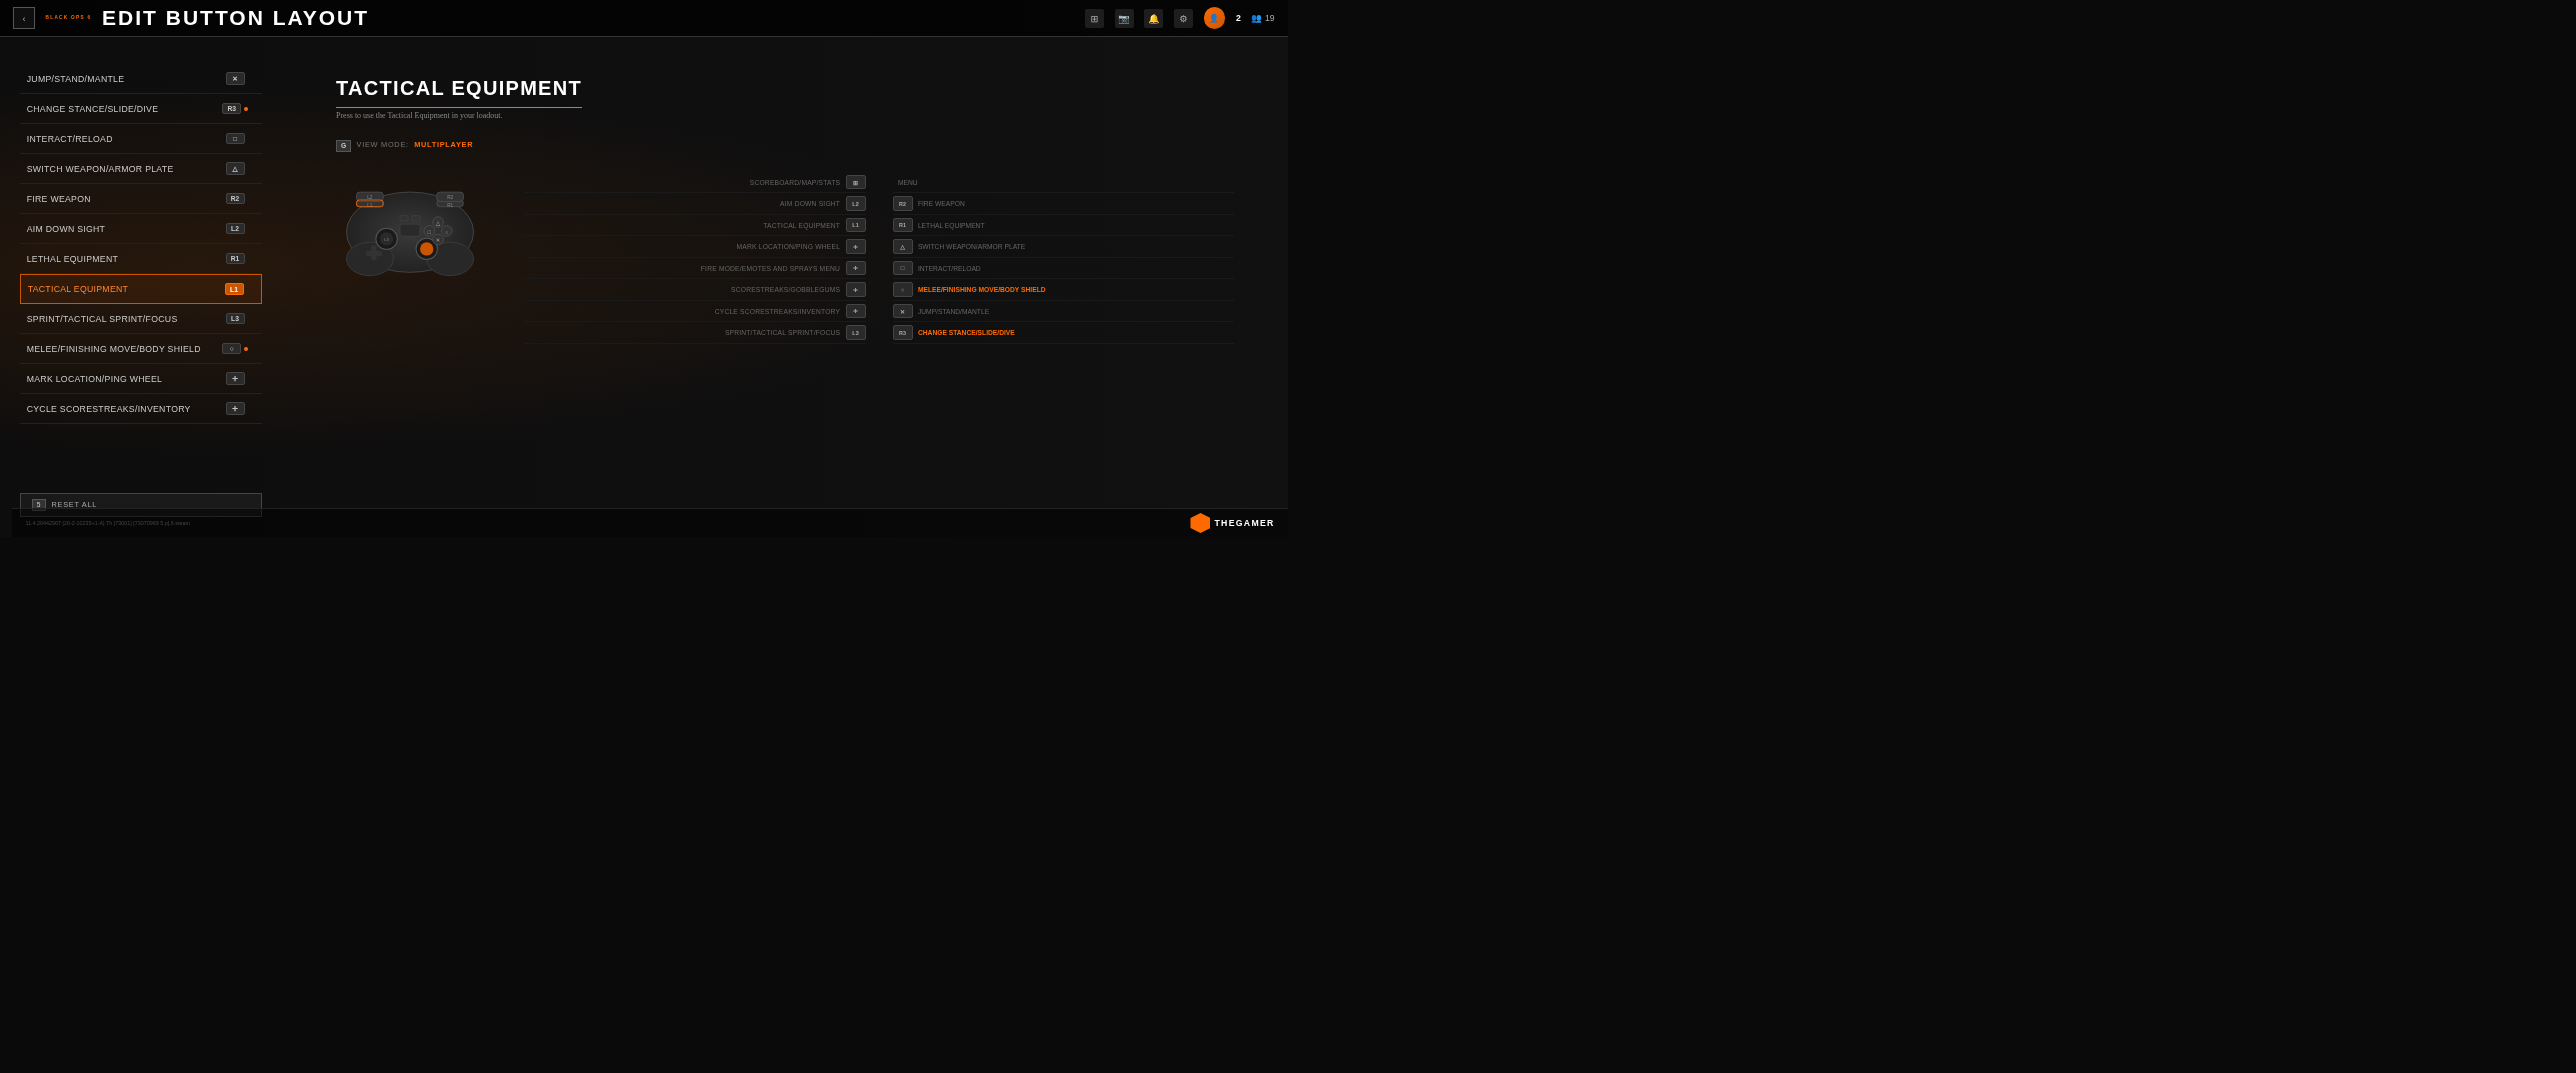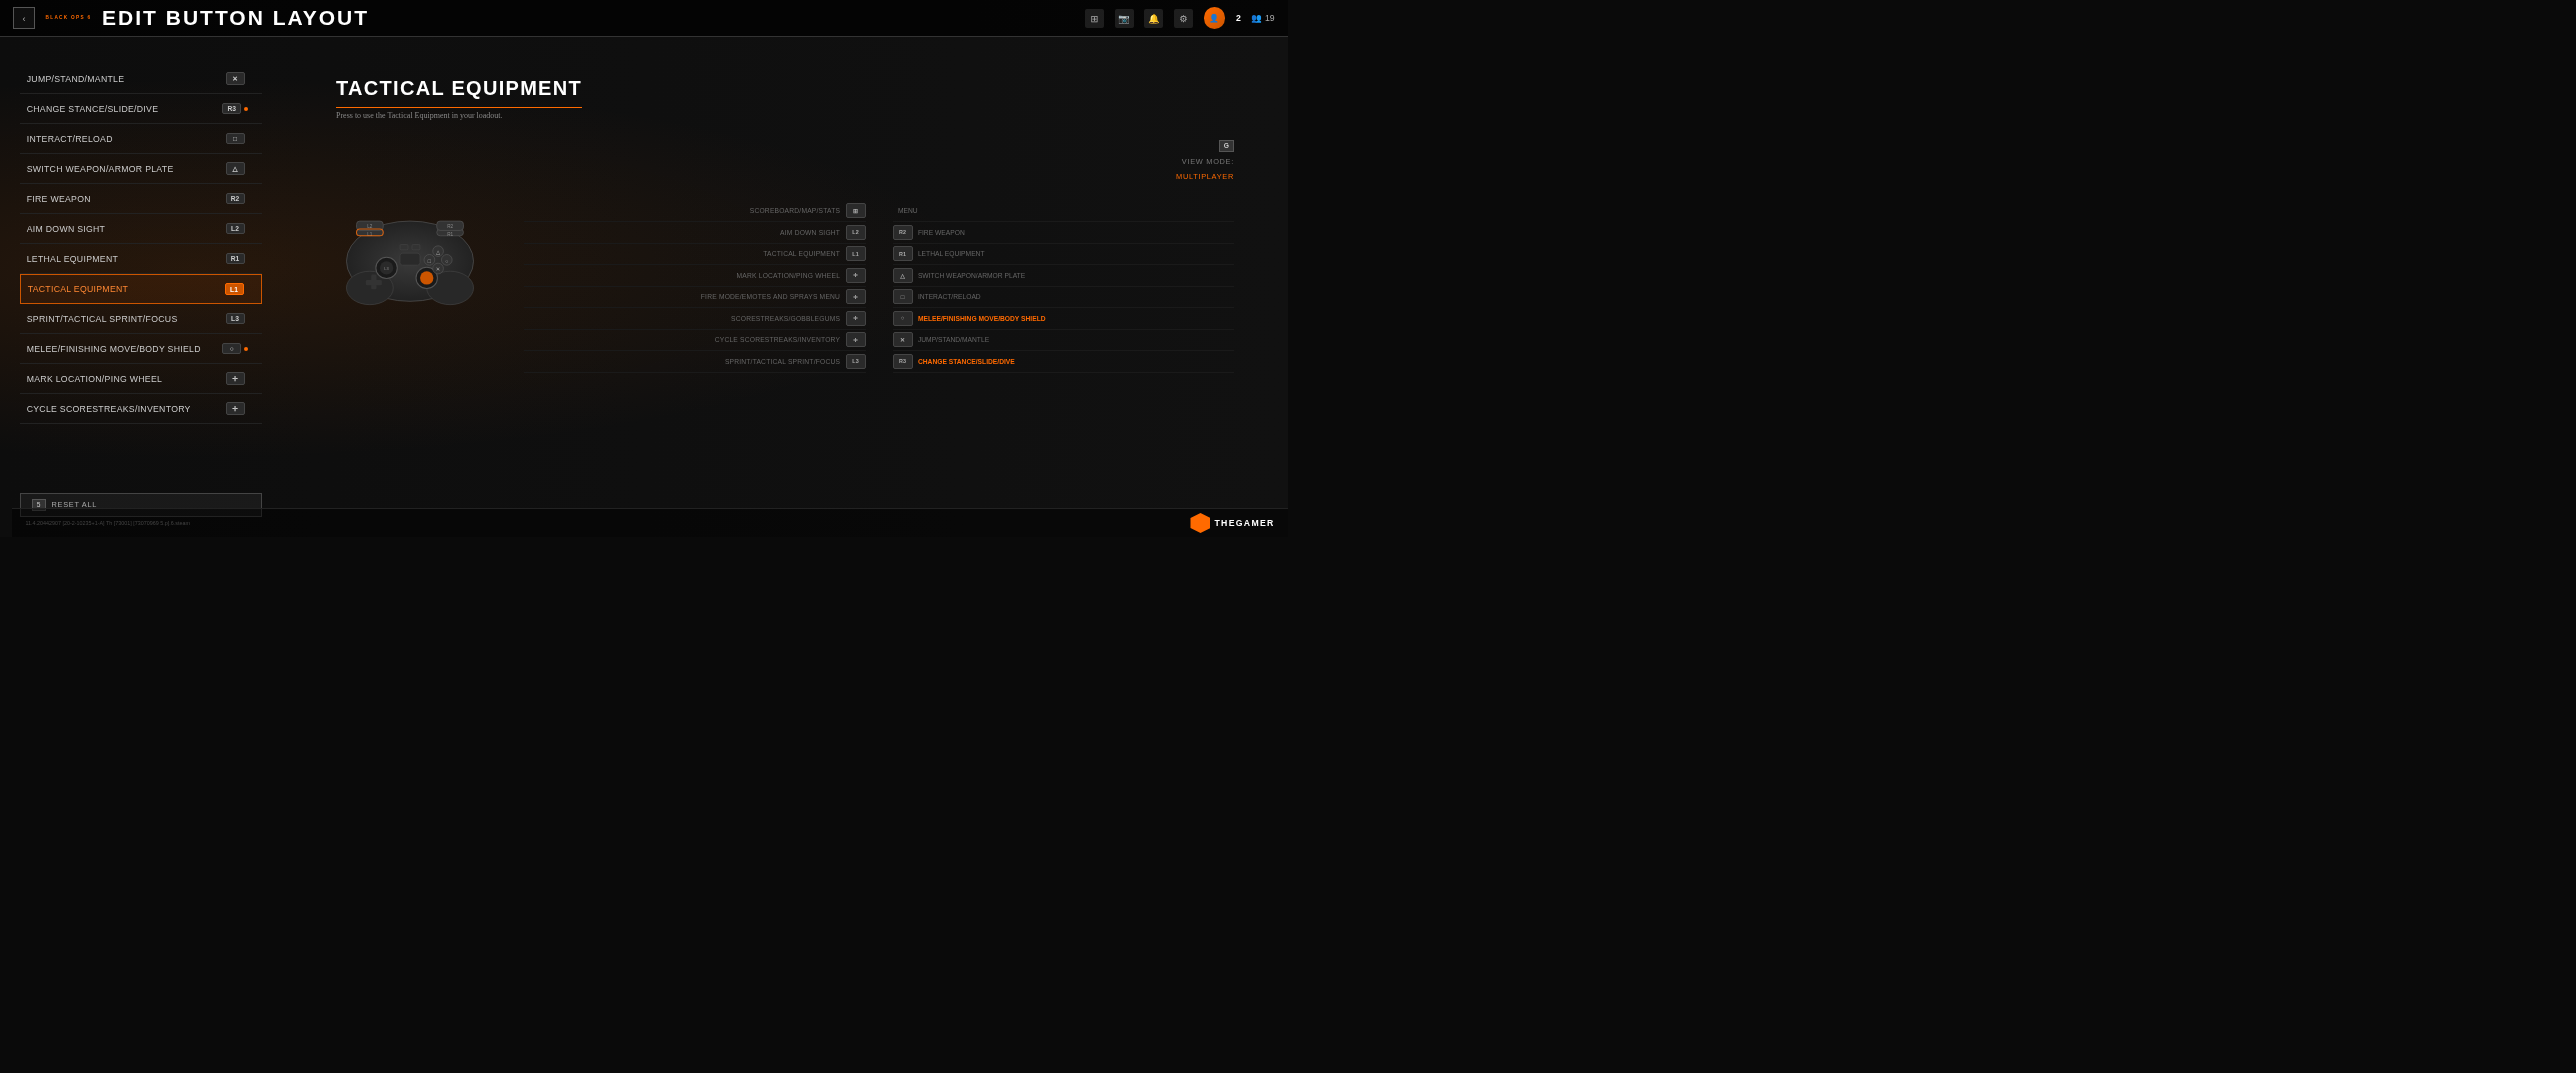--- a/index.html
+++ b/index.html
@@ -237,24 +237,23 @@
 
     .equipment-desc {
       font-size: 8px;
       color: #888888;
       margin-top: 3.4px;
       font-family: Liberation Serif, serif;
     }
 
     .view-mode {
       display: flex;
-      align-items: flex-end;
+      align-items: flex-start;
       gap: 5.4px;
       margin-top: 6.7px;
-      flex-direction: column;
     }
 
     .view-mode-key {
       background: #333;
       border: 0.7px solid #555;
       padding: 1.3px 4px;
       font-size: 6.7px;
       color: #ccc;
       font-weight: bold;
     }
@@ -264,21 +263,21 @@
       color: #777;
       letter-spacing: 0.7px;
       text-transform: uppercase;
     }
 
     .view-mode-value {
       font-size: 7.4px;
       color: #ff6a00;
       letter-spacing: 0.7px;
       text-transform: uppercase;
-      font-weight: normal;
+      font-weight: bold;
     }
 
     
     .controller-area {
       display: flex;
       gap: 40px;
       margin-top: 6.7px;
       align-items: flex-start;
     }
 

